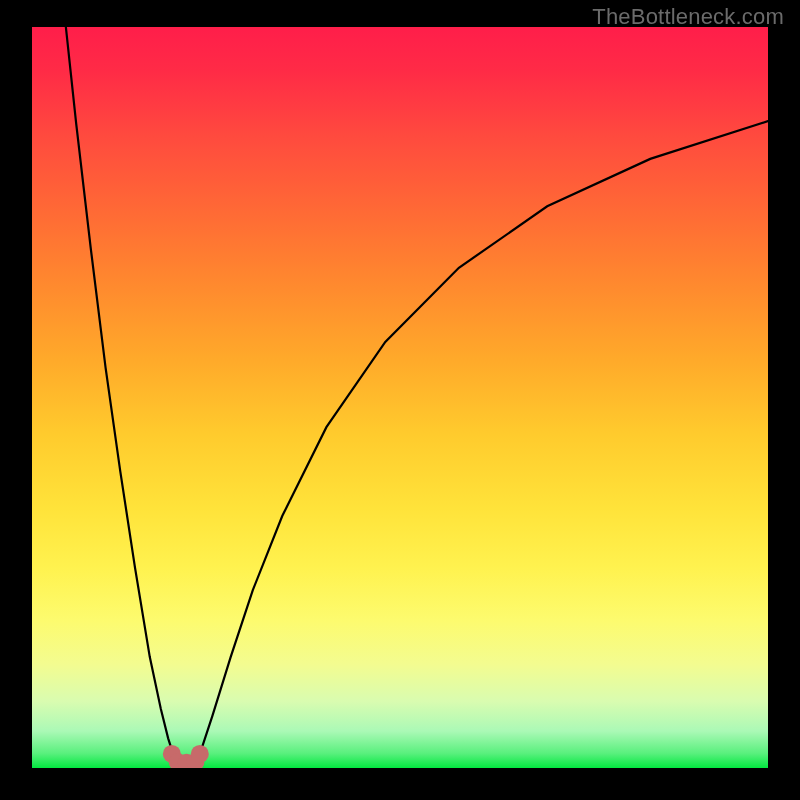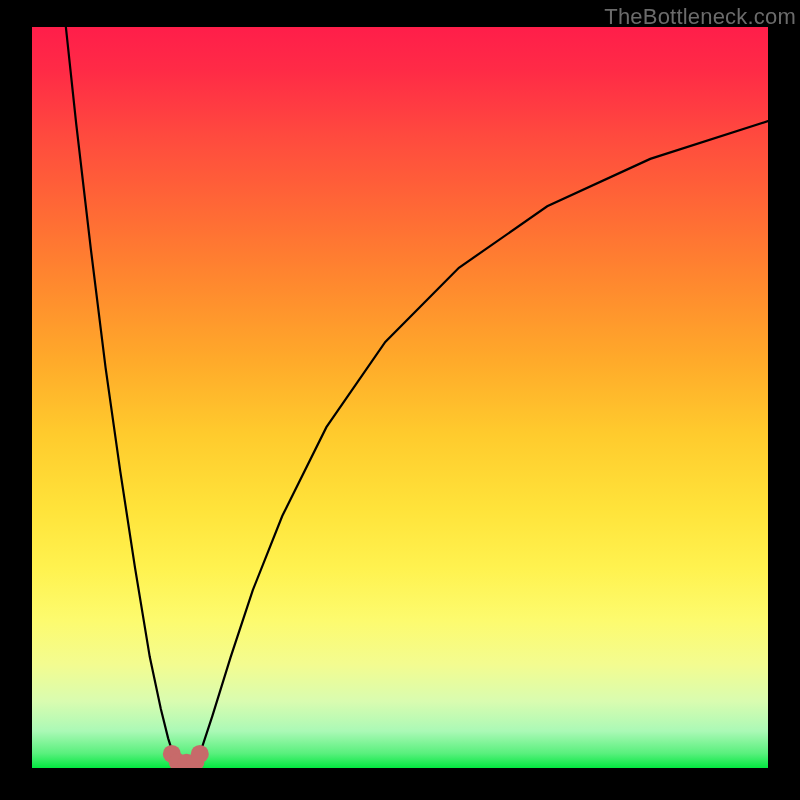--- a/index.html
+++ b/index.html
@@ -38,21 +38,21 @@
   svg.curves {
     position: absolute;
     left: 0;
     top: 0;
     width: 736px;
     height: 741px;
   }
   .attribution {
     position: absolute;
     top: 4px;
-    right: 4px;
+    right: 16px;
     color: #6b6b6b;
     font-size: 22px;
     letter-spacing: 0.2px;
     user-select: none;
   }
 </style>
 </head>
 <body>
 
 <div class="frame">

